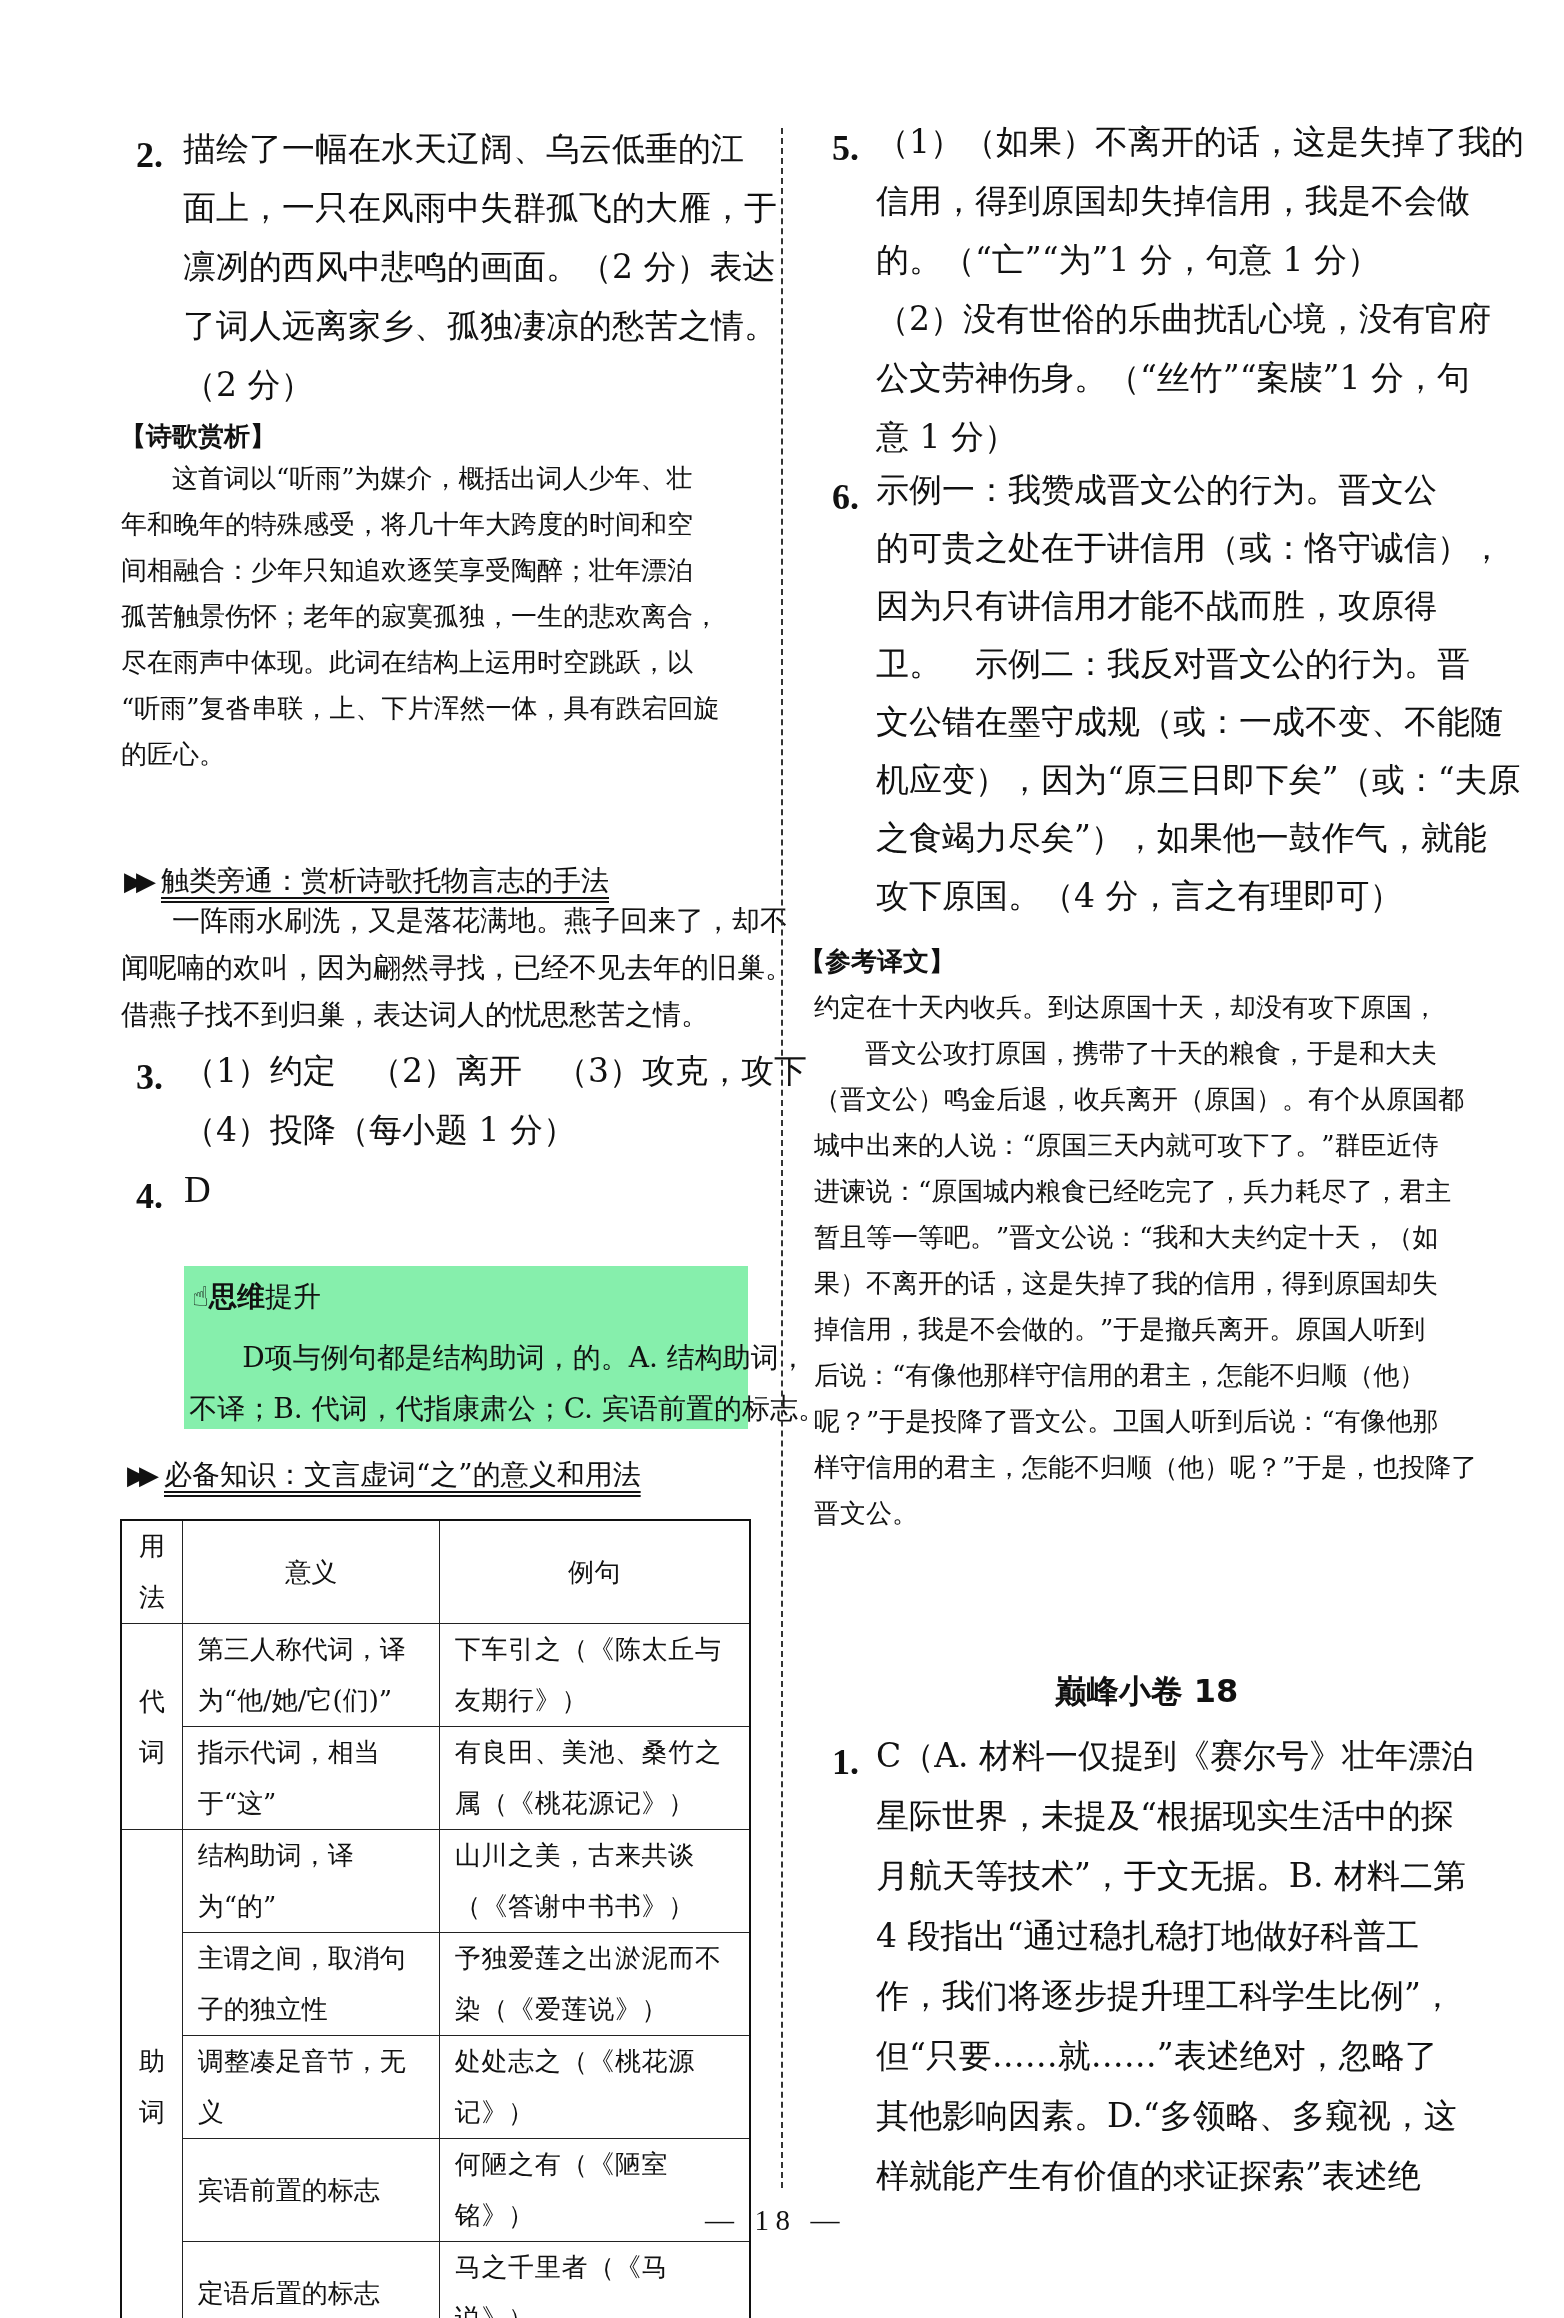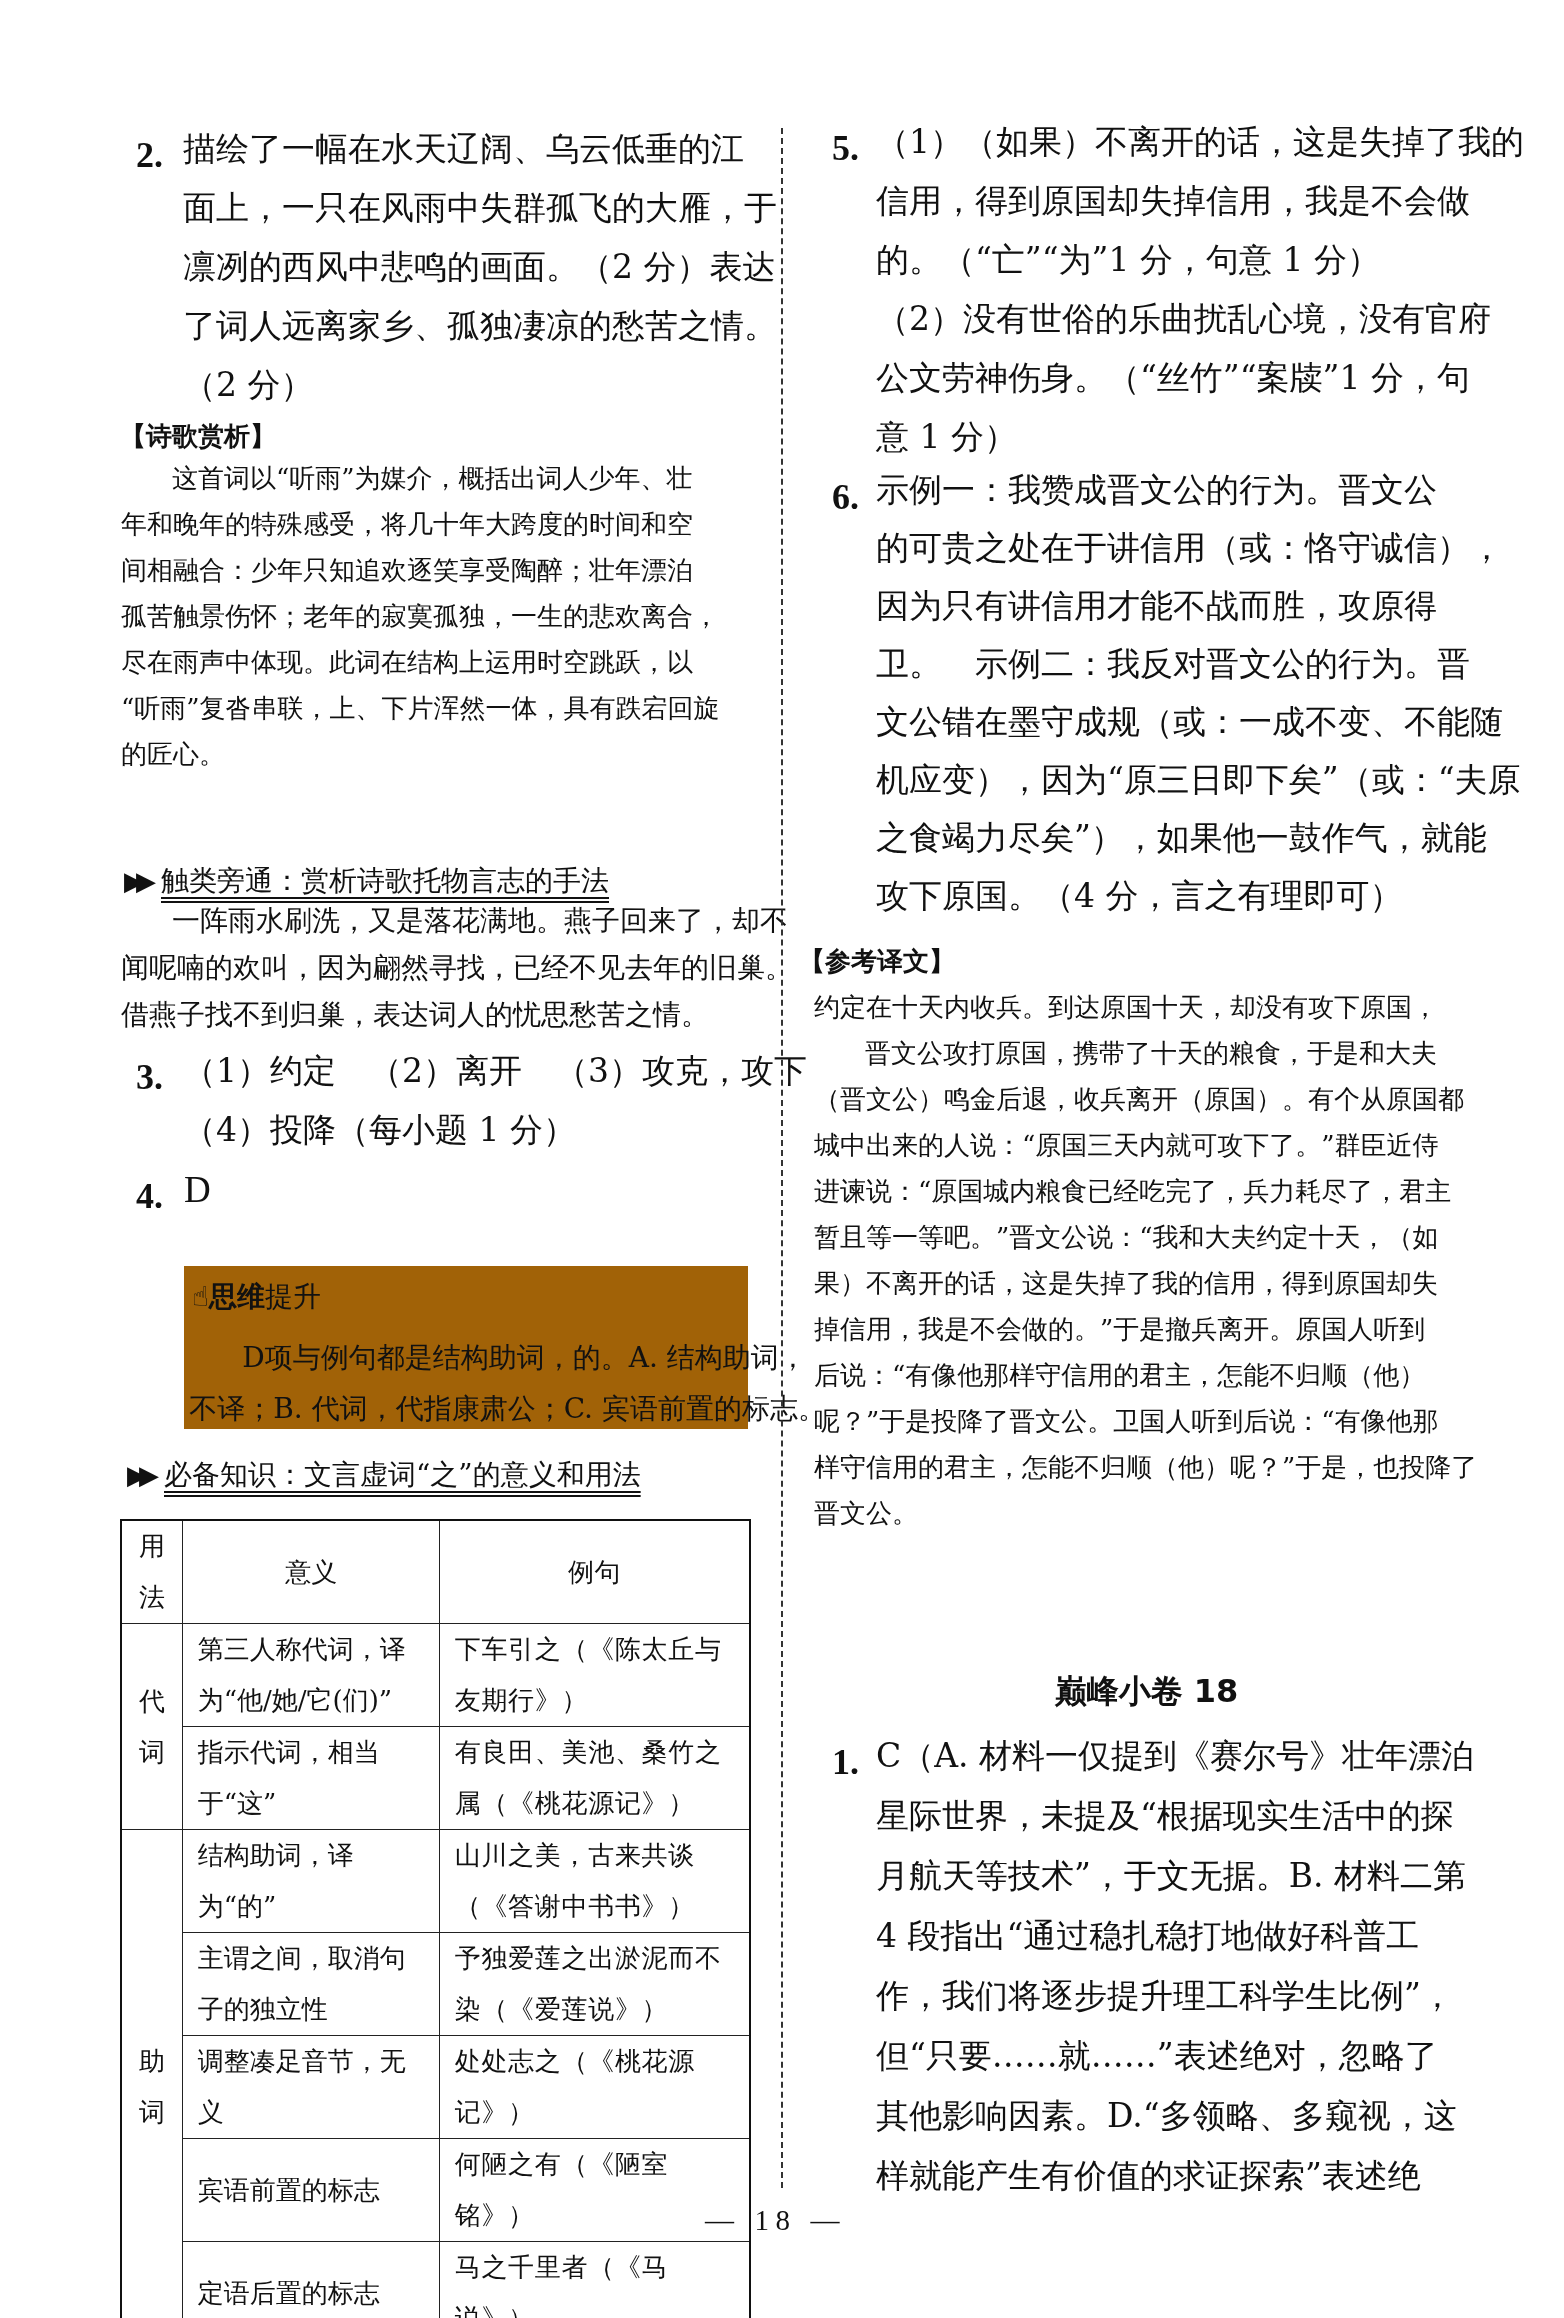--- a/index.html
+++ b/index.html
@@ -10,21 +10,21 @@
   .small { font-size: 26px; line-height: 46px; font-family: "DejaVu Serif", serif; }
   .num { font-family: "Liberation Serif", serif; font-weight: bold; font-size: 36px; }
   .line { white-space: nowrap; }
   .tag { font-family: "DejaVu Sans", sans-serif; font-weight: bold; font-size: 26px; }
   .sub-head { font-size: 28px; text-decoration: underline; text-decoration-style: double;
               text-underline-offset: 6.6px; white-space: nowrap; }
   .arrow { display: inline-block; font-size: 26px; letter-spacing: -8px; margin-right: 13px; }
   #divider { position: absolute; left: 781px; top: 128px; height: 2060px;
              border-left: 2px dashed #333; }
   #think-box { position: absolute; left: 184px; top: 1266px; width: 564px; height: 163px;
-               background: #a16207; }
+               background: #86efac; }
   table#zhi-table { position: absolute; left: 120px; top: 1519px; width: 631px;
        border-collapse: collapse; border: 2.6px solid #111; font-size: 26px; }
   #zhi-table td { border: 1.3px solid #222; padding: 0 14.5px; line-height: 51px;
                   vertical-align: middle; }
   #zhi-table td.c0 { width: 47px; text-align: center; padding: 0 6.6px; border-radius: 10px; }
   #zhi-table td.c1 { width: 227px; }
   #zhi-table tr.hdr td { text-align: center; height: 49px; }
   #zhi-table td.c2 { letter-spacing: 0.7px; }
   .center-title { font-family: "DejaVu Sans", sans-serif; font-weight: bold; font-size: 32px; }
   #page-number { position: absolute; left: 705px; top: 2204px; font-size: 29px;

